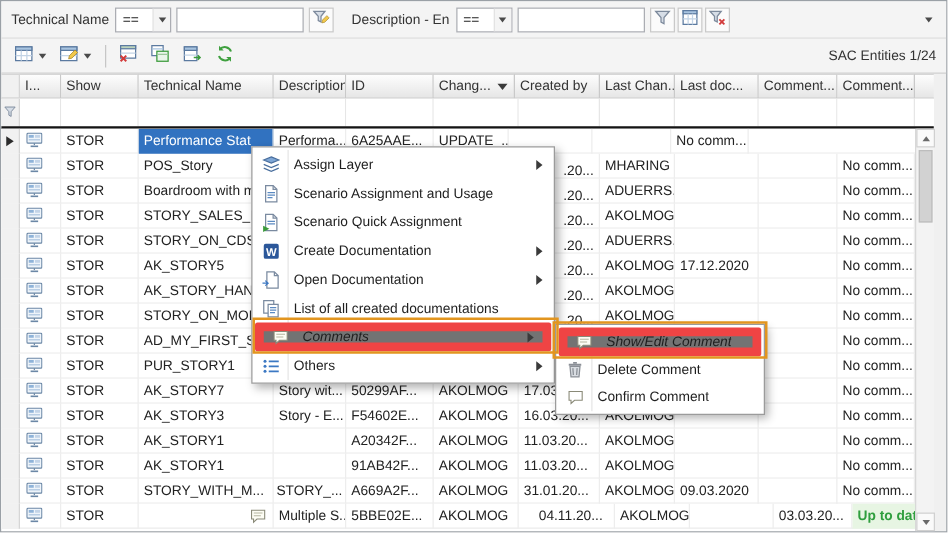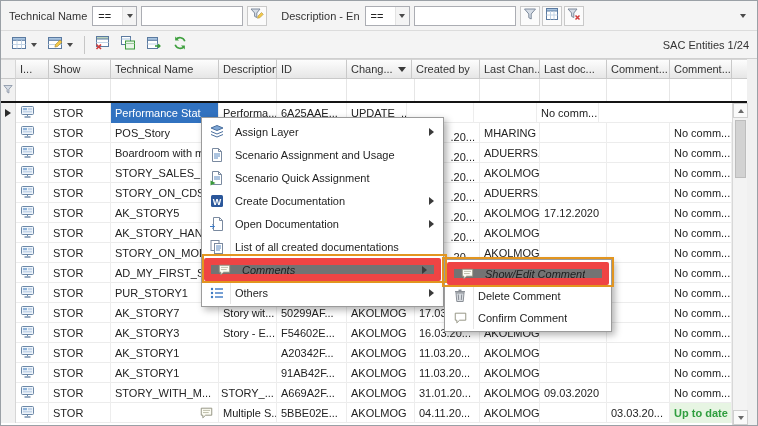--- a/index.html
+++ b/index.html
@@ -910,21 +910,21 @@
         </div>
         <div class="cell" style="width: 58px; min-width: 58px;">
           <span>Multiple S...</span>
         </div>
         <div class="cell" style="width: 70px; min-width: 70px;">
           <span>5BBE02E...</span>
         </div>
         <div class="cell" style="width: 68px; min-width: 68px;">
           <span>AKOLMOG</span>
         </div>
-        <div class="cell" style="width: 65px; min-width: 65px;">
+        <div class="cell" style="width: 65px; min-width: 65px; margin-left: 12px;">
           <span>04.11.20...</span>
         </div>
         <div class="cell" style="width: 60px; min-width: 60px;">
           <span>AKOLMOG</span>
         </div>
         <div class="cell" style="width: 67px; min-width: 67px;">
           <span></span>
         </div>
         <div class="cell" style="width: 63px; min-width: 63px;">
           <span>03.03.20...</span>

